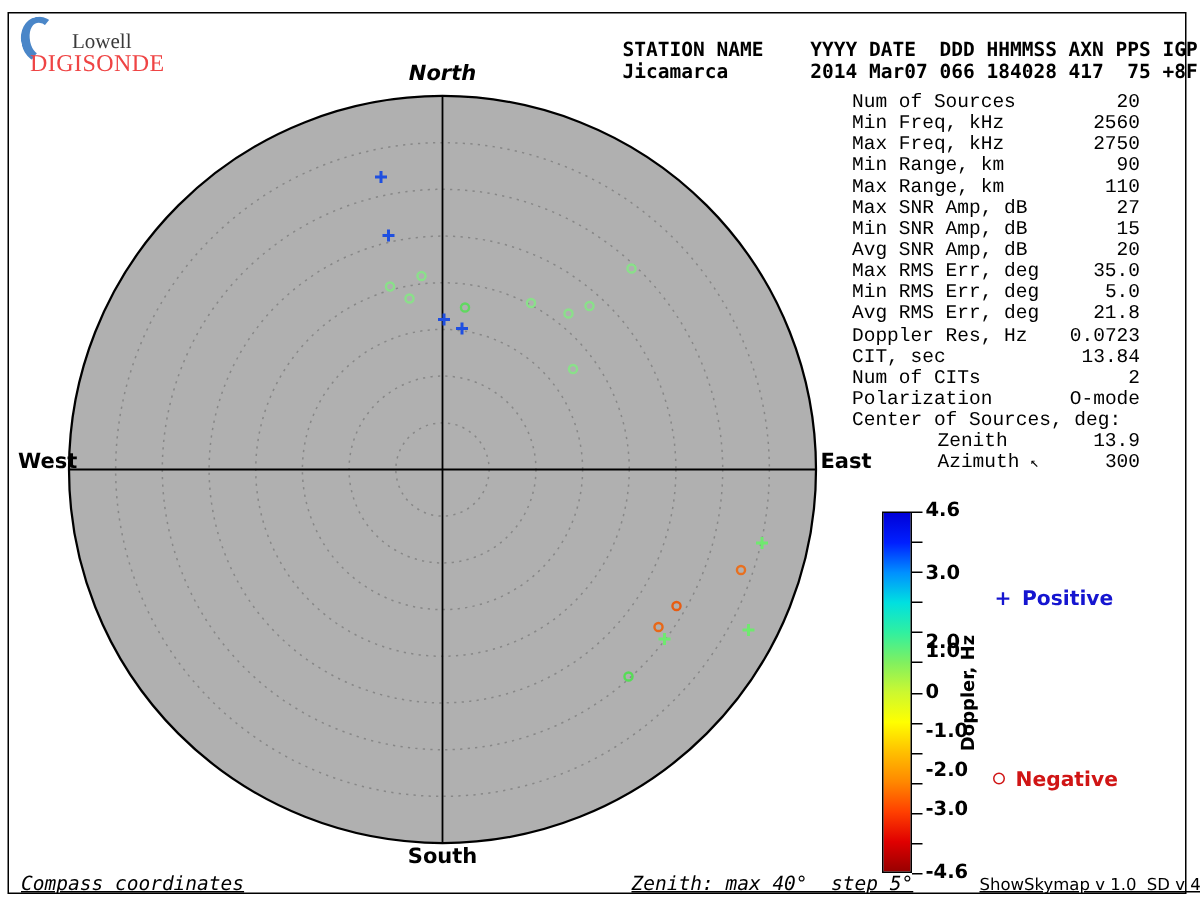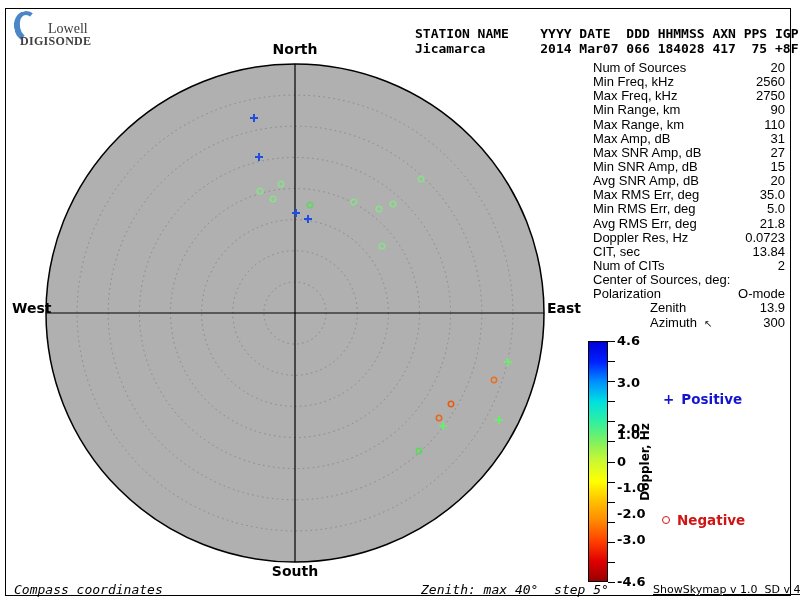--- a/index.html
+++ b/index.html
@@ -19,39 +19,39 @@
     position:absolute;left:2px;top:0;width:26px;height:31px;
     border:5px solid transparent;border-left:6px solid #4a86c8;border-top:4px solid #4a86c8;
     border-radius:50%;transform:rotate(-12deg);box-sizing:border-box;
   }
   #logo-top{
     position:absolute;left:36px;top:10px;
     font-family:"Liberation Serif","DejaVu Serif",serif;font-size:14px;color:#3a3a3a;
   }
   #logo-bottom{
     position:absolute;left:8px;top:23px;
-    font-family:"Liberation Serif","DejaVu Serif",serif;font-size:12px;font-weight:bold;
-    color:#404040;letter-spacing:0.3px;
+    font-family:"Liberation Serif","DejaVu Serif",serif;font-size:16px;font-weight:normal;
+    color:#ef4444;letter-spacing:0.3px;
   }
   
   #header-text{
     left:399px;top:10px;margin:16px;
     font-family:"DejaVu Sans Mono","Liberation Mono",monospace;
     font-size:13px;font-weight:bold;line-height:15px;white-space:pre;
   }
   
   .compass-label{font-size:14px;font-weight:bold;}
-  #label-north{left:295px;top:41px;transform:translateX(-50%);}
+  #label-north{left:295px;top:41px;transform:translateX(-50%);font-style:italic;}
   #label-south{left:295px;top:563px;transform:translateX(-50%);}
   #label-west{left:12px;top:300px;width:32px;text-align:right;}
   #label-east{left:547px;top:300px;}
   
   #params{
-    left:593px;top:61px;width:192px;
-    font-family:Liberation Sans, sans-serif;
+    left:568px;top:61px;width:192px;
+    font-family:Liberation Mono, monospace;
     font-size:13px;line-height:14.4px;
   }
   .param-row{display:flex;justify-content:space-between;height:14.15px;white-space:pre;}
   .param-row .plabel{text-align:left;}
   .param-row .pvalue{text-align:right;}
   .param-row.indent .plabel{padding-left:57px;}
   .azimuth-icon{font-size:10px;margin-left:7px;}
   
   #colorbar{
     left:588px;top:341px;width:20px;height:241px;
@@ -140,32 +140,31 @@
 <div id="label-south" class="abs compass-label">South</div>
 <div id="label-west" class="abs compass-label">West</div>
 <div id="label-east" class="abs compass-label">East</div>
 
 <div id="params" class="abs">
     <div class="param-row"><span class="plabel">Num of Sources</span><span class="pvalue">20</span></div>
     <div class="param-row"><span class="plabel">Min Freq, kHz</span><span class="pvalue">2560</span></div>
     <div class="param-row"><span class="plabel">Max Freq, kHz</span><span class="pvalue">2750</span></div>
     <div class="param-row"><span class="plabel">Min Range, km</span><span class="pvalue">90</span></div>
     <div class="param-row"><span class="plabel">Max Range, km</span><span class="pvalue">110</span></div>
-    <div class="param-row"><span class="plabel">Max Amp, dB</span><span class="pvalue">31</span></div>
     <div class="param-row"><span class="plabel">Max SNR Amp, dB</span><span class="pvalue">27</span></div>
     <div class="param-row"><span class="plabel">Min SNR Amp, dB</span><span class="pvalue">15</span></div>
     <div class="param-row"><span class="plabel">Avg SNR Amp, dB</span><span class="pvalue">20</span></div>
     <div class="param-row"><span class="plabel">Max RMS Err, deg</span><span class="pvalue">35.0</span></div>
     <div class="param-row"><span class="plabel">Min RMS Err, deg</span><span class="pvalue">5.0</span></div>
     <div class="param-row"><span class="plabel">Avg RMS Err, deg</span><span class="pvalue">21.8</span></div>
     <div class="param-row"><span class="plabel">Doppler Res, Hz</span><span class="pvalue">0.0723</span></div>
     <div class="param-row"><span class="plabel">CIT, sec</span><span class="pvalue">13.84</span></div>
     <div class="param-row"><span class="plabel">Num of CITs</span><span class="pvalue">2</span></div>
+    <div class="param-row"><span class="plabel">Polarization</span><span class="pvalue">O-mode</span></div>
     <div class="param-row"><span class="plabel">Center of Sources, deg:</span><span class="pvalue"></span></div>
-    <div class="param-row"><span class="plabel">Polarization</span><span class="pvalue">O-mode</span></div>
     <div class="param-row indent"><span class="plabel">Zenith</span><span class="pvalue">13.9</span></div>
     <div class="param-row indent"><span class="plabel">Azimuth<span class="azimuth-icon">↖</span></span><span class="pvalue">300</span></div>
   </div>
 
 <div id="colorbar" class="abs" style="background: linear-gradient(rgb(0, 0, 216), rgb(0, 32, 255), rgb(0, 144, 255), rgb(0, 224, 224), rgb(48, 240, 160), rgb(128, 240, 96), rgb(204, 248, 48), rgb(255, 255, 0), rgb(255, 192, 0), rgb(255, 136, 0), rgb(255, 64, 0), rgb(224, 0, 0), rgb(152, 0, 0));"></div>
 <div id="colorbar-ticks">
     <div class="cb-tick" style="top: 341px;"></div>
     <div class="cb-tick" style="top: 361.083px;"></div>
     <div class="cb-tick" style="top: 381.167px;"></div>
     <div class="cb-tick" style="top: 401.25px;"></div>

